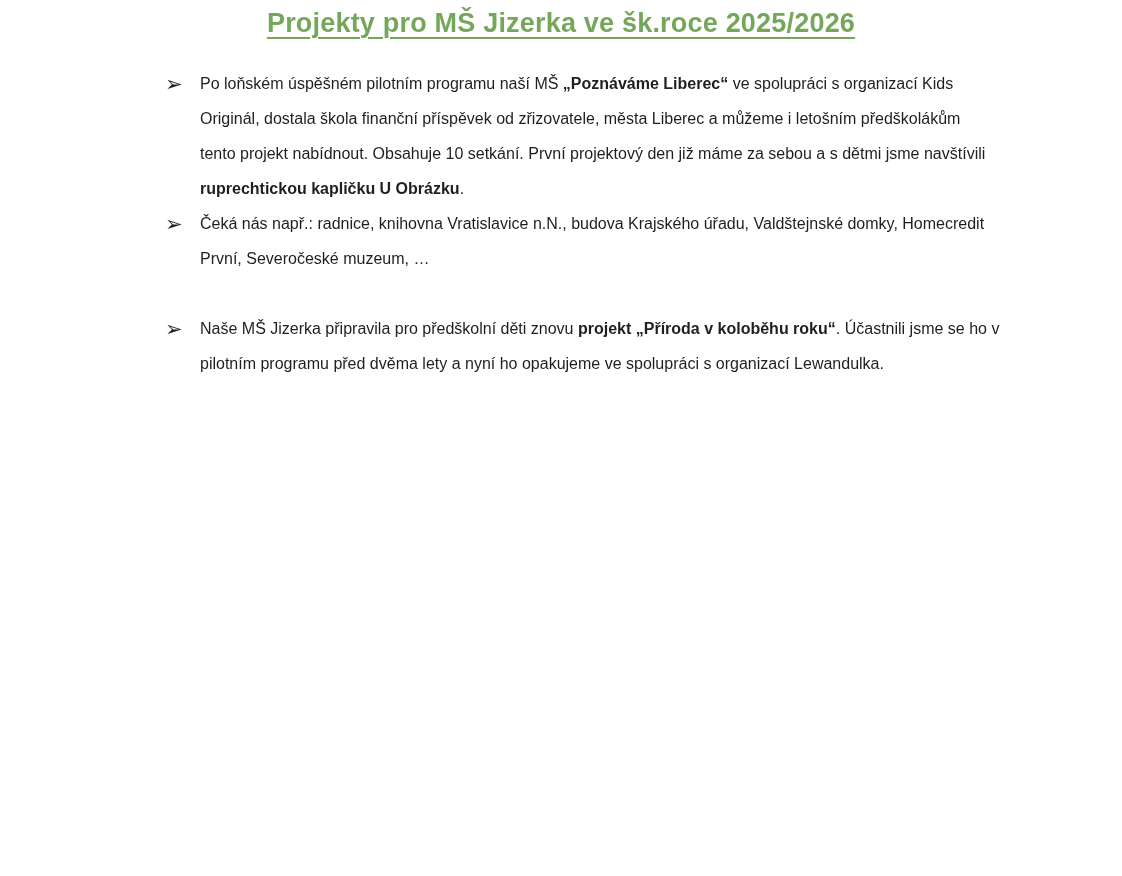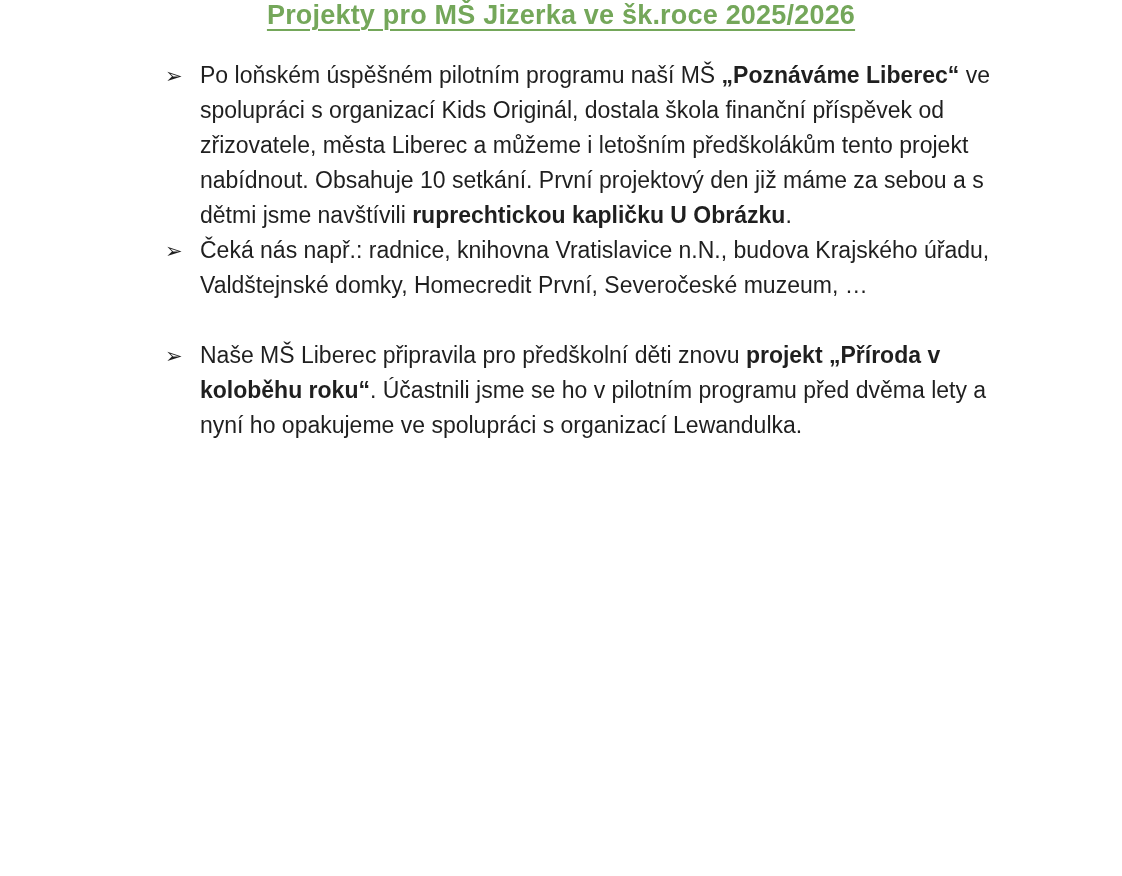--- a/index.html
+++ b/index.html
@@ -10,21 +10,21 @@
   .page {
     position: relative;
     width: 1122px;
     height: 876px;
     background: #ffffff;
     overflow: hidden;
     font-family: "Liberation Sans", sans-serif;
     color: #1f1f1f;
   }
   .title {
-    margin: 0;
+    margin: 8px;
     text-align: center;
     font-size: 27px;
     font-weight: bold;
     letter-spacing: 0.2px;
     text-decoration: underline;
     text-underline-offset: 5px;
     text-decoration-thickness: 2px;
   }
   .bullets {
     margin: 27px 122px 0 165px;
@@ -37,21 +37,21 @@
     margin-top: 35px;
   }
   .marker {
     flex: 0 0 35px;
     font-size: 21px;
     line-height: 35px;
     color: #1f1f1f;
   }
   .text {
     flex: 1 1 auto;
-    font-size: 23px;
+    font-size: 16px;
     line-height: 35px;
   }
   .bold {
     font-weight: bold;
   }
 </style>
 </head>
 <body>
 
 <div class="page" style="background: rgb(255, 255, 255); color: rgb(31, 31, 31);">
@@ -60,16 +60,16 @@
       <div class="bullet-item">
         <span class="marker">➢</span>
         <span class="text"><span>Po loňském úspěšném pilotním programu naší MŠ </span><span class="bold">„Poznáváme Liberec“</span><span> ve spolupráci s organizací Kids Originál, dostala škola finanční příspěvek od zřizovatele, města Liberec a můžeme i letošním předškolákům tento projekt nabídnout. Obsahuje 10 setkání. První projektový den již máme za sebou a s dětmi jsme navštívili </span><span class="bold">ruprechtickou kapličku U Obrázku</span><span>.</span></span>
       </div>
       <div class="bullet-item">
         <span class="marker">➢</span>
         <span class="text"><span>Čeká nás např.: radnice, knihovna Vratislavice n.N., budova Krajského úřadu, Valdštejnské domky, Homecredit První, Severočeské muzeum, …</span></span>
       </div>
       <div class="bullet-item spaced">
         <span class="marker">➢</span>
-        <span class="text"><span>Naše MŠ Liberec připravila pro předškolní děti znovu </span><span class="bold">projekt „Příroda v koloběhu roku“</span><span>. Účastnili jsme se ho v pilotním programu před dvěma lety a nyní ho opakujeme ve spolupráci s organizací Lewandulka.</span></span>
+        <span class="text"><span>Naše MŠ Jizerka připravila pro předškolní děti znovu </span><span class="bold">projekt „Příroda v koloběhu roku“</span><span>. Účastnili jsme se ho v pilotním programu před dvěma lety a nyní ho opakujeme ve spolupráci s organizací Lewandulka.</span></span>
       </div>
     </div>
 </div>
 
 </body></html>

